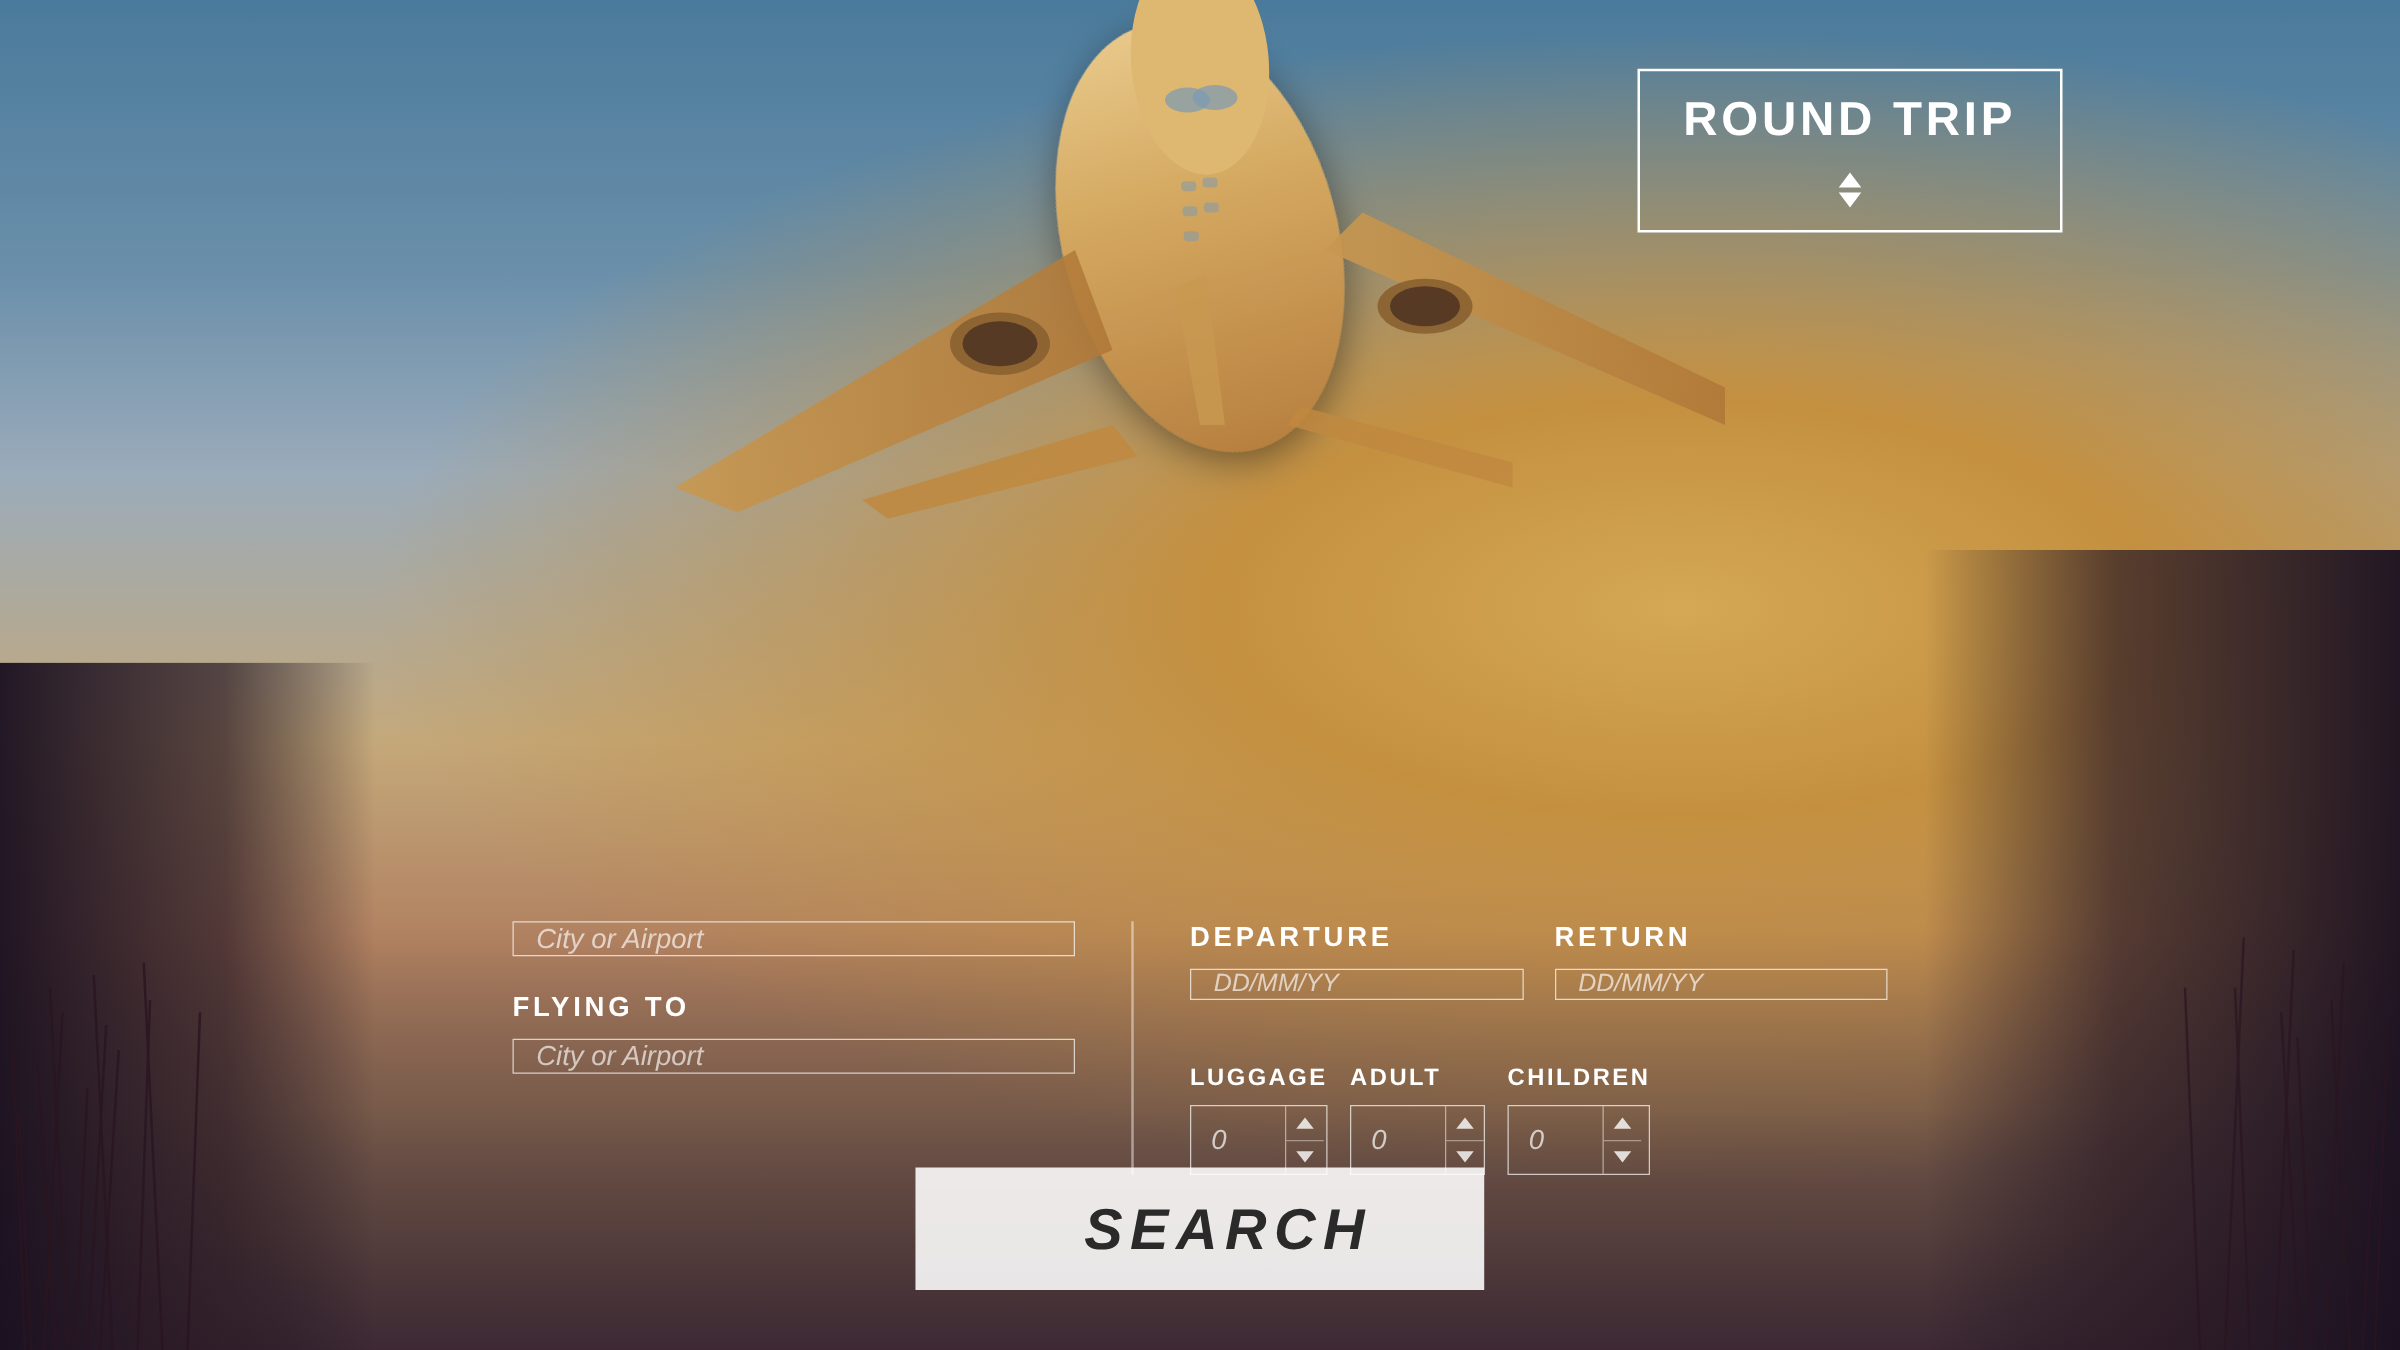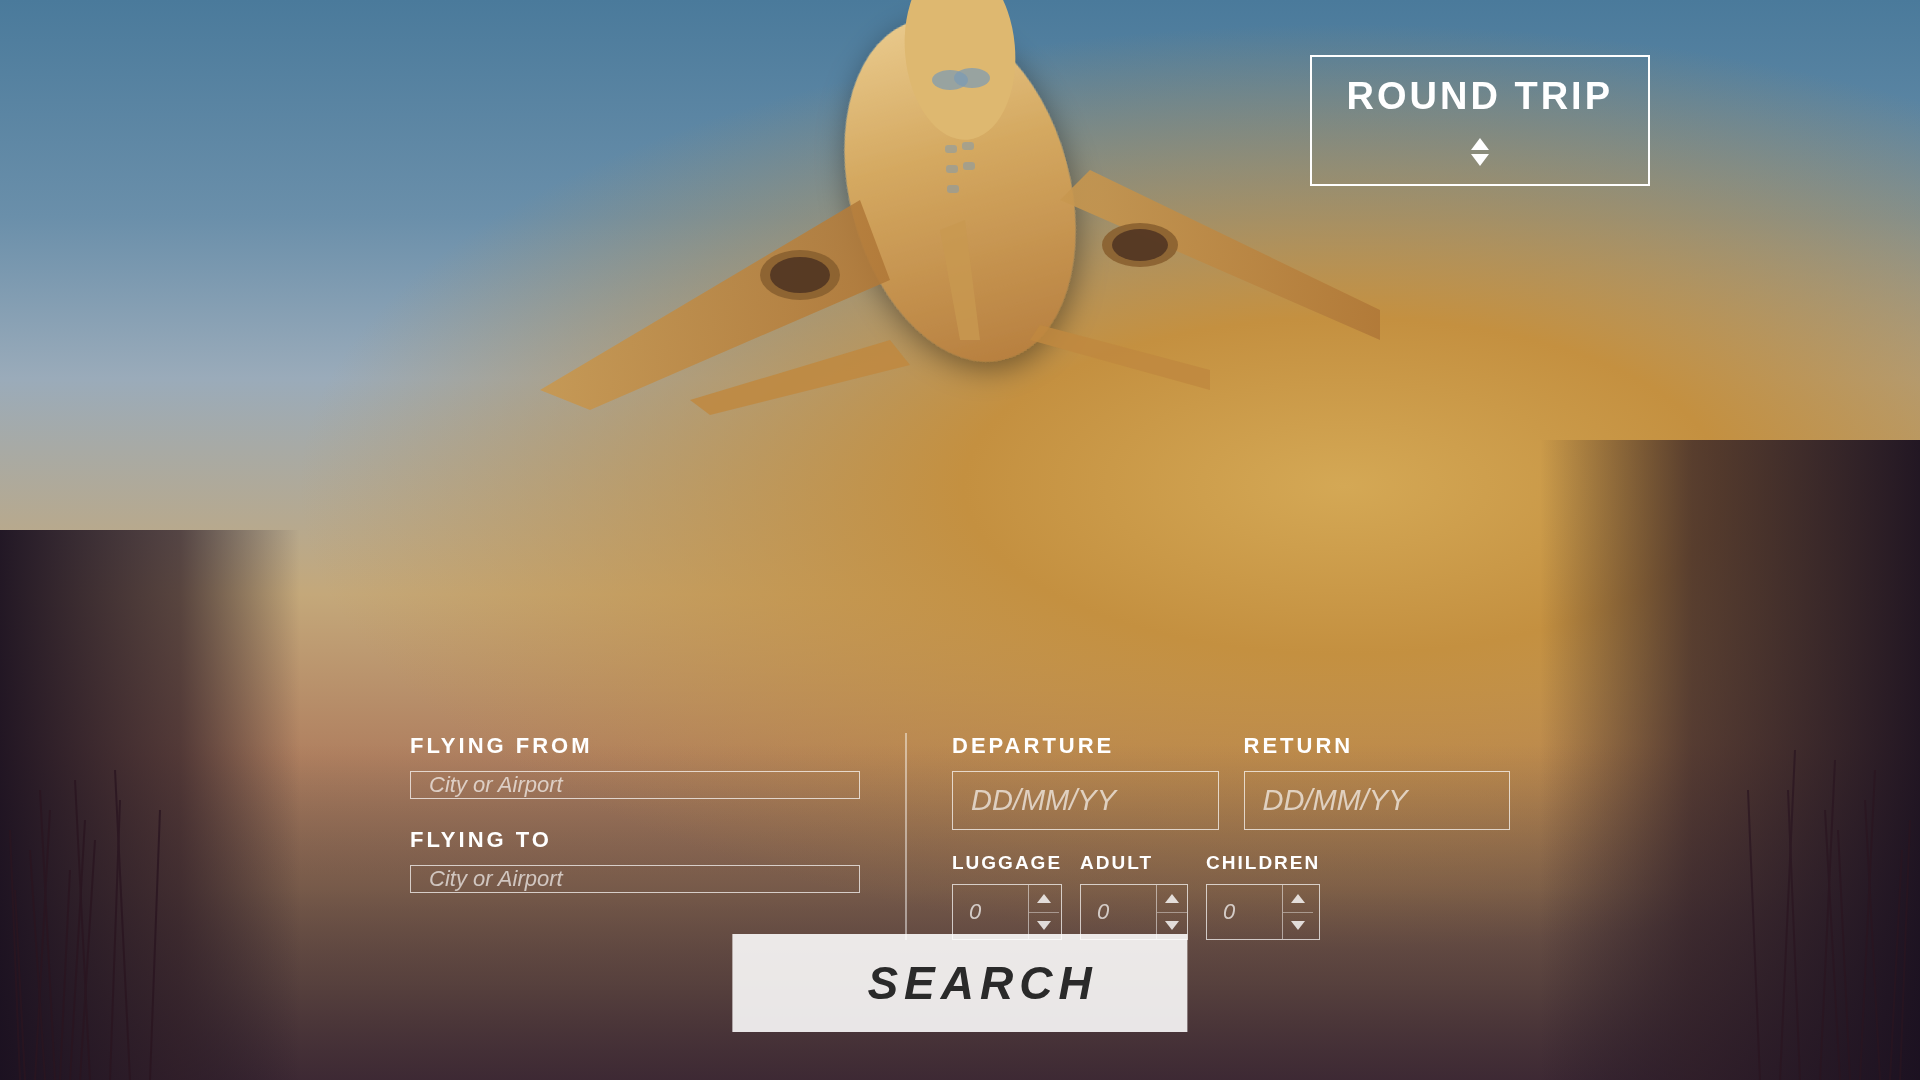--- a/index.html
+++ b/index.html
@@ -121,36 +121,37 @@
     }
 
     .date-field {
       flex: 1;
     }
 
     .date-input {
       width: 100%;
       background: transparent;
       border: 1.5px solid rgba(255,255,255,0.7);
-      padding: 12px 18px;
+      padding: 0 18px;
       color: rgba(255,255,255,0.65);
-      font-size: 29px;
+      font-size: 20px;
       font-style: italic;
       outline: none;
     }
 
     .date-input::placeholder {
       color: rgba(255,255,255,0.65);
       font-style: italic;
     }
 
     .counters-row {
       display: flex;
       gap: 18px;
       align-items: flex-start;
+      margin-top: 30px;
     }
 
     .counter-group {
       display: flex;
       flex-direction: column;
     }
 
     .counter-label {
       color: white;
       font-size: 19px;
@@ -403,21 +404,20 @@
     <span class="arrow-up"></span>
     <span class="arrow-down"></span>
   </div>
 </div>
 
 <div class="main-form">
 
   <div class="left-col">
 
     <div>
-      <div class="field-label">FLYING FROM</div>
       <input type="text" class="text-input" placeholder="City or Airport" style="">
     </div>
 
     <div>
       <div class="field-label">FLYING TO</div>
       <input type="text" class="text-input" placeholder="City or Airport" style="">
     </div>
 
   </div>
 

